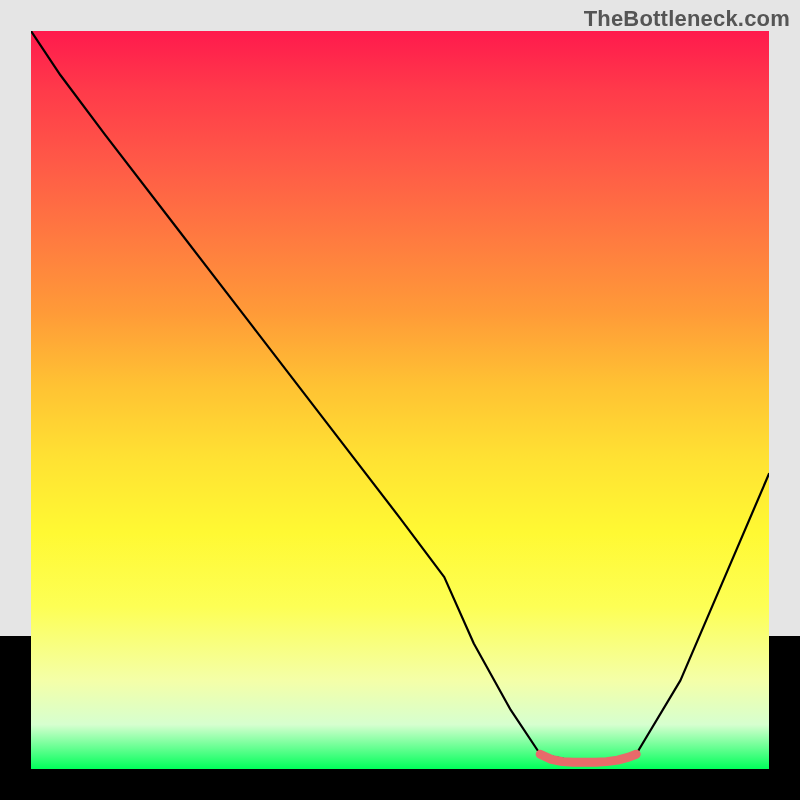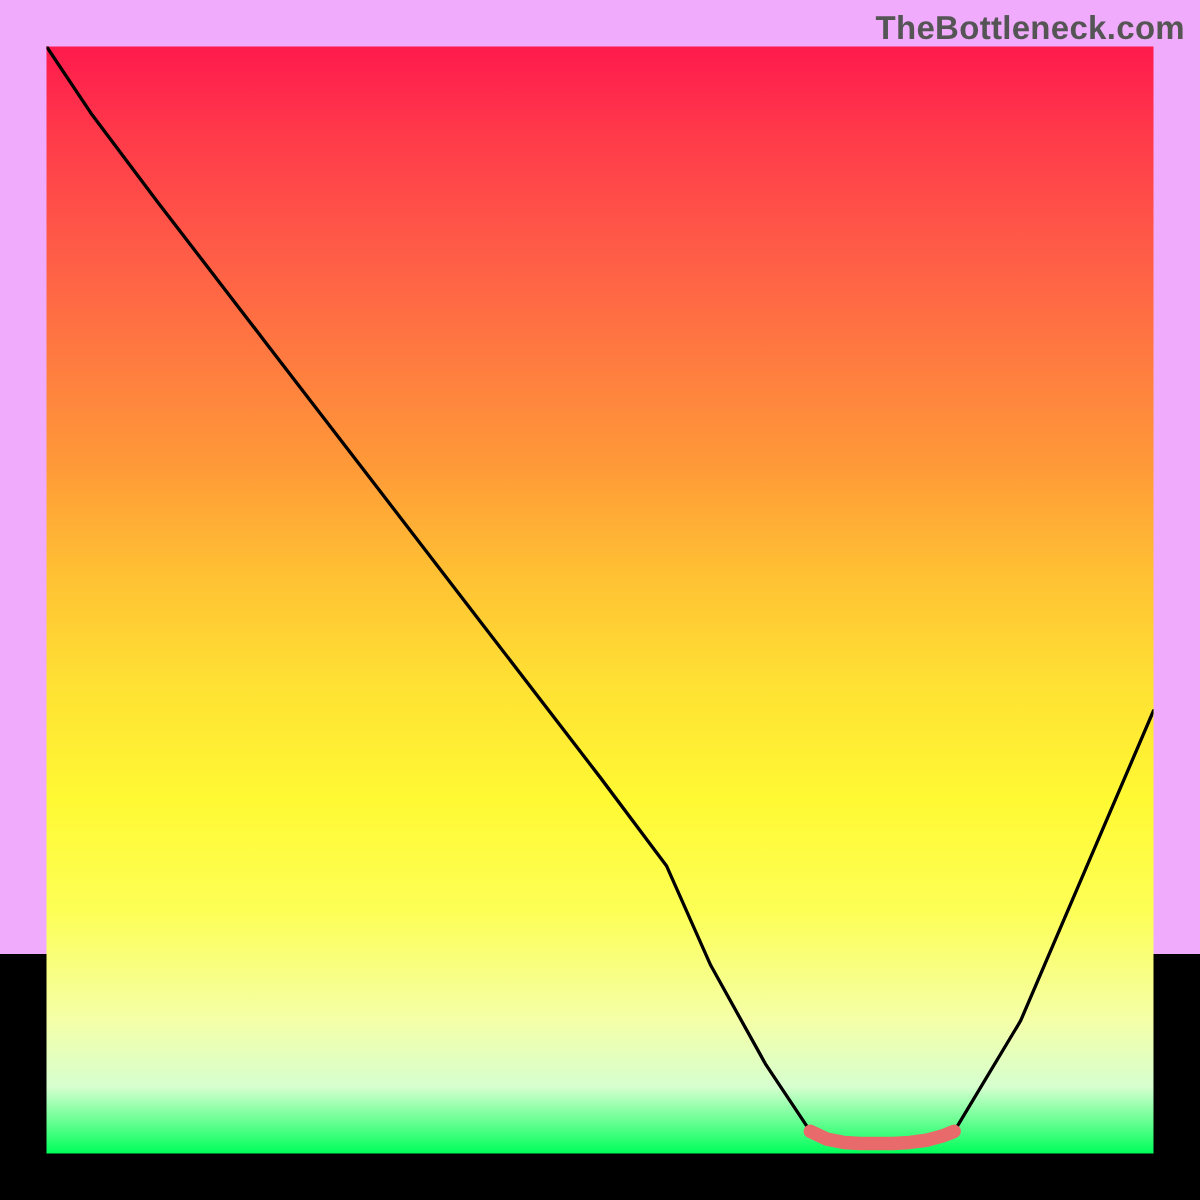--- a/index.html
+++ b/index.html
@@ -8,21 +8,21 @@
     width: 800px;
     height: 800px;
     background: #000;
     overflow: hidden;
     font-family: Arial, Helvetica, sans-serif;
   }
   .chart-wrap {
     position: relative;
     width: 800px;
     height: 636px;
-    background: #f0abfc;
+    background: #e5e5e5;
   }
   .plot-area {
     position: absolute;
     left: 31px;
     top: 31px;
     width: 738px;
     height: 738px;
     
     background: linear-gradient(
       to bottom,

